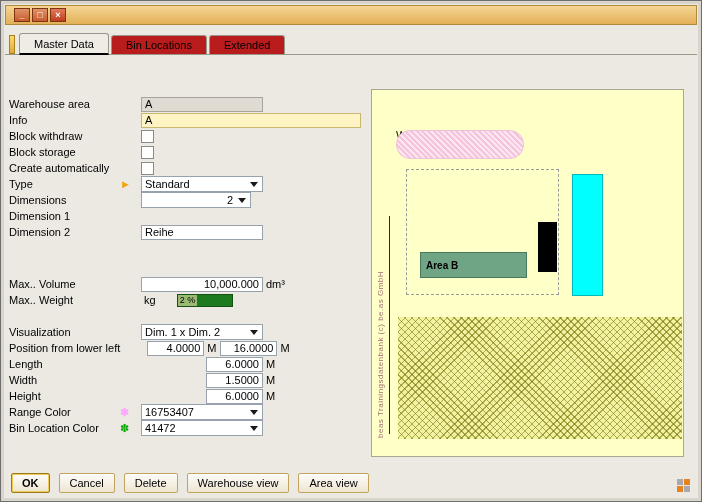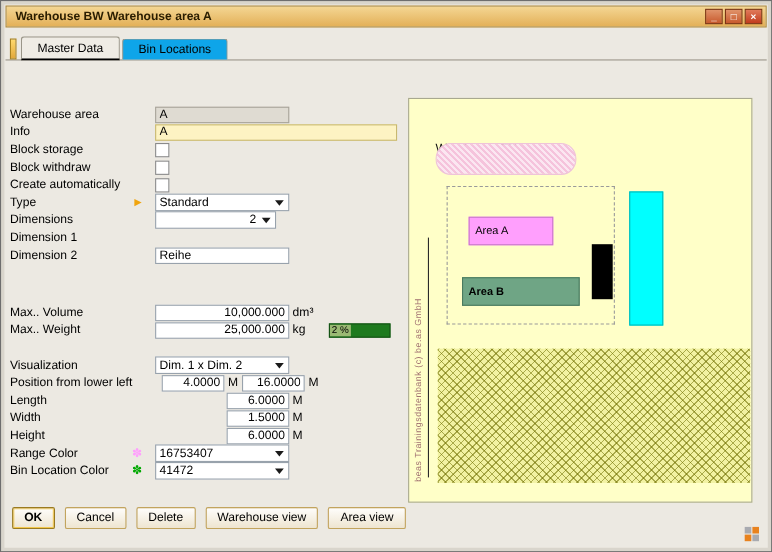--- a/index.html
+++ b/index.html
@@ -28,21 +28,21 @@
   
   .tabstrip {
     position:absolute; left:4px; right:4px; top:31px; height:23px;
     display:flex; align-items:flex-end; padding-left:4px;
     border-bottom:1px solid #9a9689;
   }
   .tab-accent { width:6px; height:19px; margin-right:4px;
     background:linear-gradient(#ffd96e,#e2a83a); border:1px solid #a8821e; }
   .tab {
     height:19px; line-height:18px; padding:0 14px; margin-right:2px;
-    background:#0ea5e9; border:1px solid #9a9689; border-bottom:none;
+    background:#b91c1c; border:1px solid #9a9689; border-bottom:none;
     border-radius:3px 3px 0 0; white-space:nowrap; cursor:default;
   }
   .tab.active {
     height:22px; line-height:21px; background:#efece5;
     margin-bottom:-1px; border-bottom:2px solid #000000; font-weight:normal;
   }
   
   .form { position:absolute; left:8px; top:58px; width:356px;margin-top:37px; }
   .row { display:flex; align-items:center; height:16px; }
   .lbl { flex:0 0 105px; white-space:nowrap; overflow:visible; }
@@ -99,74 +99,74 @@
       repeating-linear-gradient(45deg, rgba(110,110,0,0.55) 0 1px, transparent 1px 5px),
       repeating-linear-gradient(135deg, rgba(110,110,0,0.55) 0 1px, transparent 1px 5px);
   }
   .vline { position:absolute; left:17px; top:126px; width:1px; height:218px; background:#2a2a2a; }
   .watermark {
     position:absolute; left:4px; top:348px; width:222px;
     transform:rotate(-90deg); transform-origin:0 0;
     font-size:8px; color:#a07070; white-space:nowrap; letter-spacing:0.5px;
   }
   
-  .footer { position:absolute; left:10px; top:460px; display:flex; gap:9px; }
+  .footer { position:absolute; left:10px; top:472px; display:flex; gap:9px; }
   .btn {
     height:20px; padding:0 10px; font:11px "Liberation Sans", sans-serif;
     background:linear-gradient(#fefdfb,#eee5d0); border:1px solid #c2a45e;
     border-radius:2px; cursor:pointer; white-space:nowrap; color:#000;
   }
   .btn.default { border:1px solid #9a7a20; box-shadow:inset 0 0 0 1px #f3c94f; font-weight:bold; }
   .corner { position:absolute; right:9px; bottom:7px; width:15px; height:15px; cursor:pointer;
     display:grid; grid-template-columns:6px 6px; grid-template-rows:6px 6px; gap:1px; }
   .corner span { display:block; }
   .c-gray { background:#a8aab0; } .c-orange { background:#e8821e; }
 </style>
 </head>
 <body>
 
 <div class="window">
 
   <div class="titlebar">
-    <span class="title">Warehouse BW Warehouse area  A</span>
     <span class="winbtns">
       <span class="wbtn">_</span>
       <span class="wbtn">□</span>
       <span class="wbtn close">×</span>
     </span>
   </div>
 
   <div class="tabstrip">
     <span class="tab-accent"></span>
     <div class="tab active">Master Data</div>
     <div class="tab">Bin Locations</div>
+    <div class="tab">Extended</div>
   </div>
 
   <div class="form">
 
     <div class="row">
       <span class="lbl">Warehouse area</span>
       <span class="slot"></span>
       <input class="field w122 ro" readonly="" value="A" style="">
     </div>
 
     <div class="row">
       <span class="lbl">Info</span>
       <span class="slot"></span>
       <input class="field w220 infobg" value="A" style="">
     </div>
 
     <div class="row">
+      <span class="lbl">Block withdraw</span>
+      <span class="slot"></span>
+      <span class="checkbox"></span>
+    </div>
+
+    <div class="row">
       <span class="lbl">Block storage</span>
-      <span class="slot"></span>
-      <span class="checkbox"></span>
-    </div>
-
-    <div class="row">
-      <span class="lbl">Block withdraw</span>
       <span class="slot"></span>
       <span class="checkbox"></span>
     </div>
 
     <div class="row">
       <span class="lbl">Create automatically</span>
       <span class="slot"></span>
       <span class="checkbox"></span>
     </div>
 
@@ -206,21 +206,20 @@
     <div class="row">
       <span class="lbl">Max.. Volume</span>
       <span class="slot"></span>
       <input class="field w122 num" value="10,000.000" style="">
       <span class="unit">dm³</span>
     </div>
 
     <div class="row">
       <span class="lbl">Max.. Weight</span>
       <span class="slot"></span>
-      <input class="field w122 num" value="25,000.000" style="">
       <span class="unit">kg</span>
       <span class="capbar" style="background-color: rgb(30, 122, 30);">
         <span class="capchip" style="background-color: rgb(154, 185, 115);">2 %</span>
       </span>
     </div>
 
     <div class="sp16"></div>
 
     <div class="row">
       <span class="lbl">Visualization</span>
@@ -284,23 +283,20 @@
     </div>
 
   </div>
 
   <div class="canvas">
     <span class="bn-title">Warehouse BN</span>
     <span class="pink-pill"></span>
     <span class="dashed-zone"></span>
     <span class="rack" style="background-color: rgb(0, 255, 255);"></span>
     <span class="pillar" style="background-color: rgb(0, 0, 0);"></span>
-    <div class="area-a" style="background-color: rgb(255, 159, 253);">
-      <span class="area-label">Area A</span>
-    </div>
     <div class="area-b" style="background-color: rgb(111, 165, 133); font-weight: bold;">
       <span class="area-label">Area B</span>
     </div>
     <span class="hatch-zone"></span>
     <span class="vline"></span>
     <span class="watermark">beas Trainingsdatenbank  (c) be.as GmbH</span>
   </div>
 
   <div class="footer">
     <button class="btn default">OK</button>

